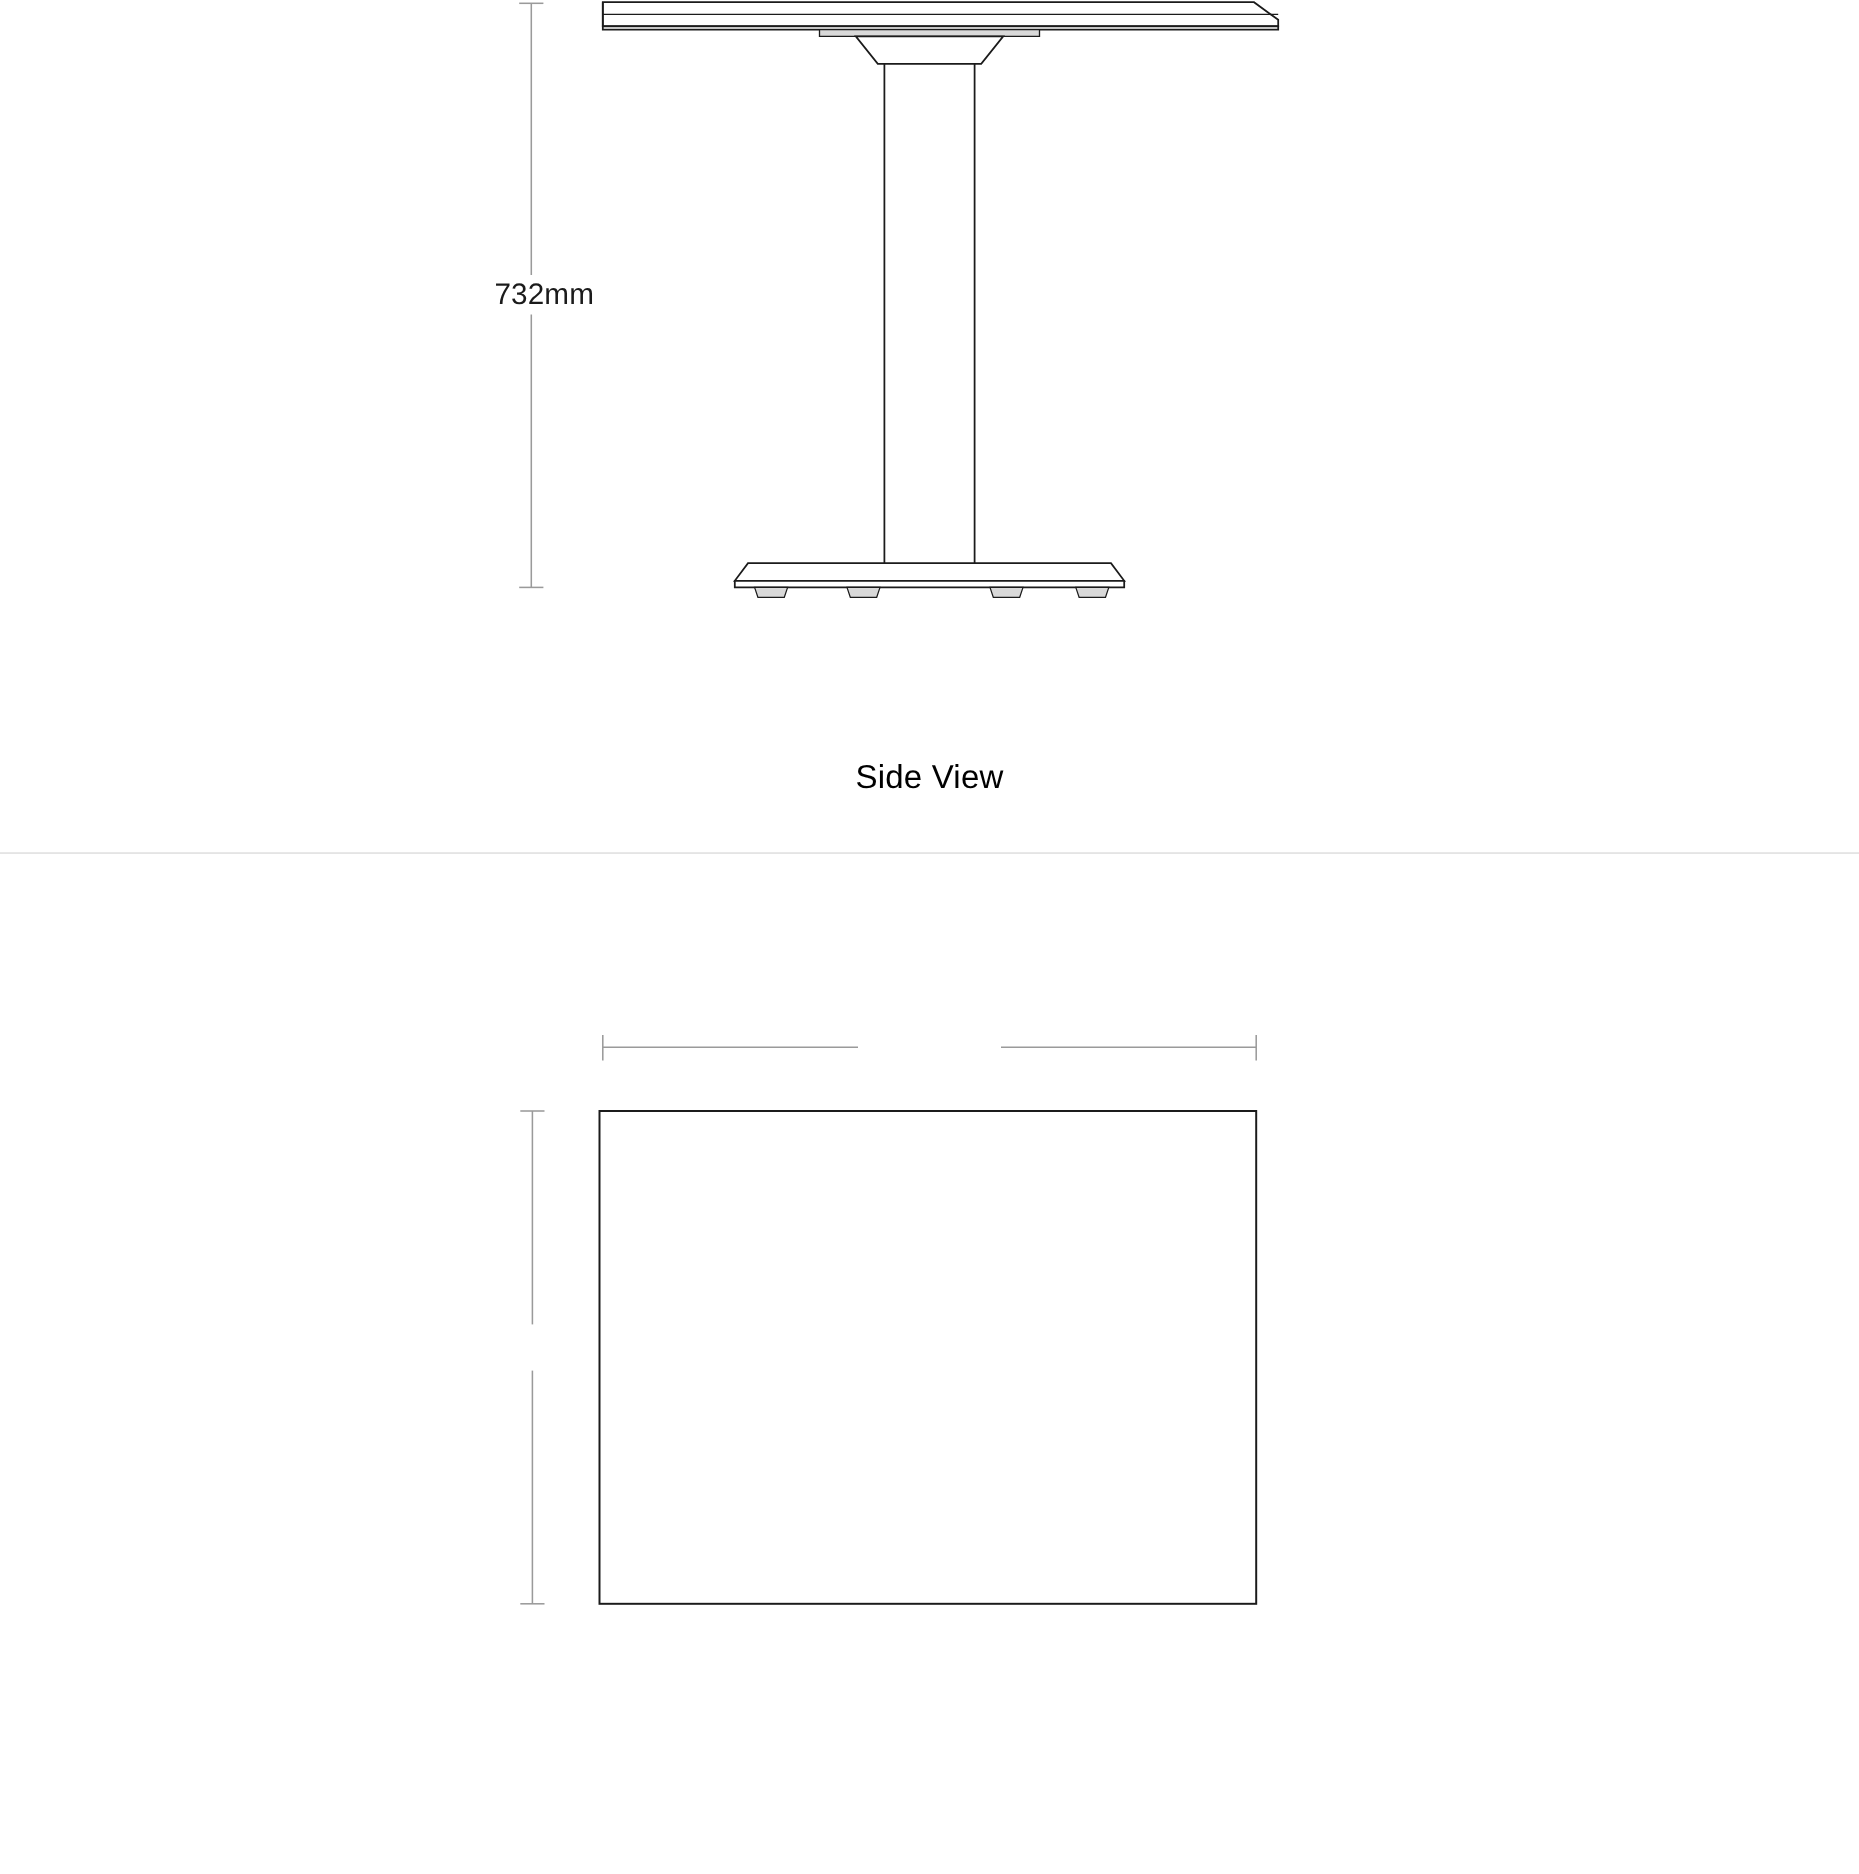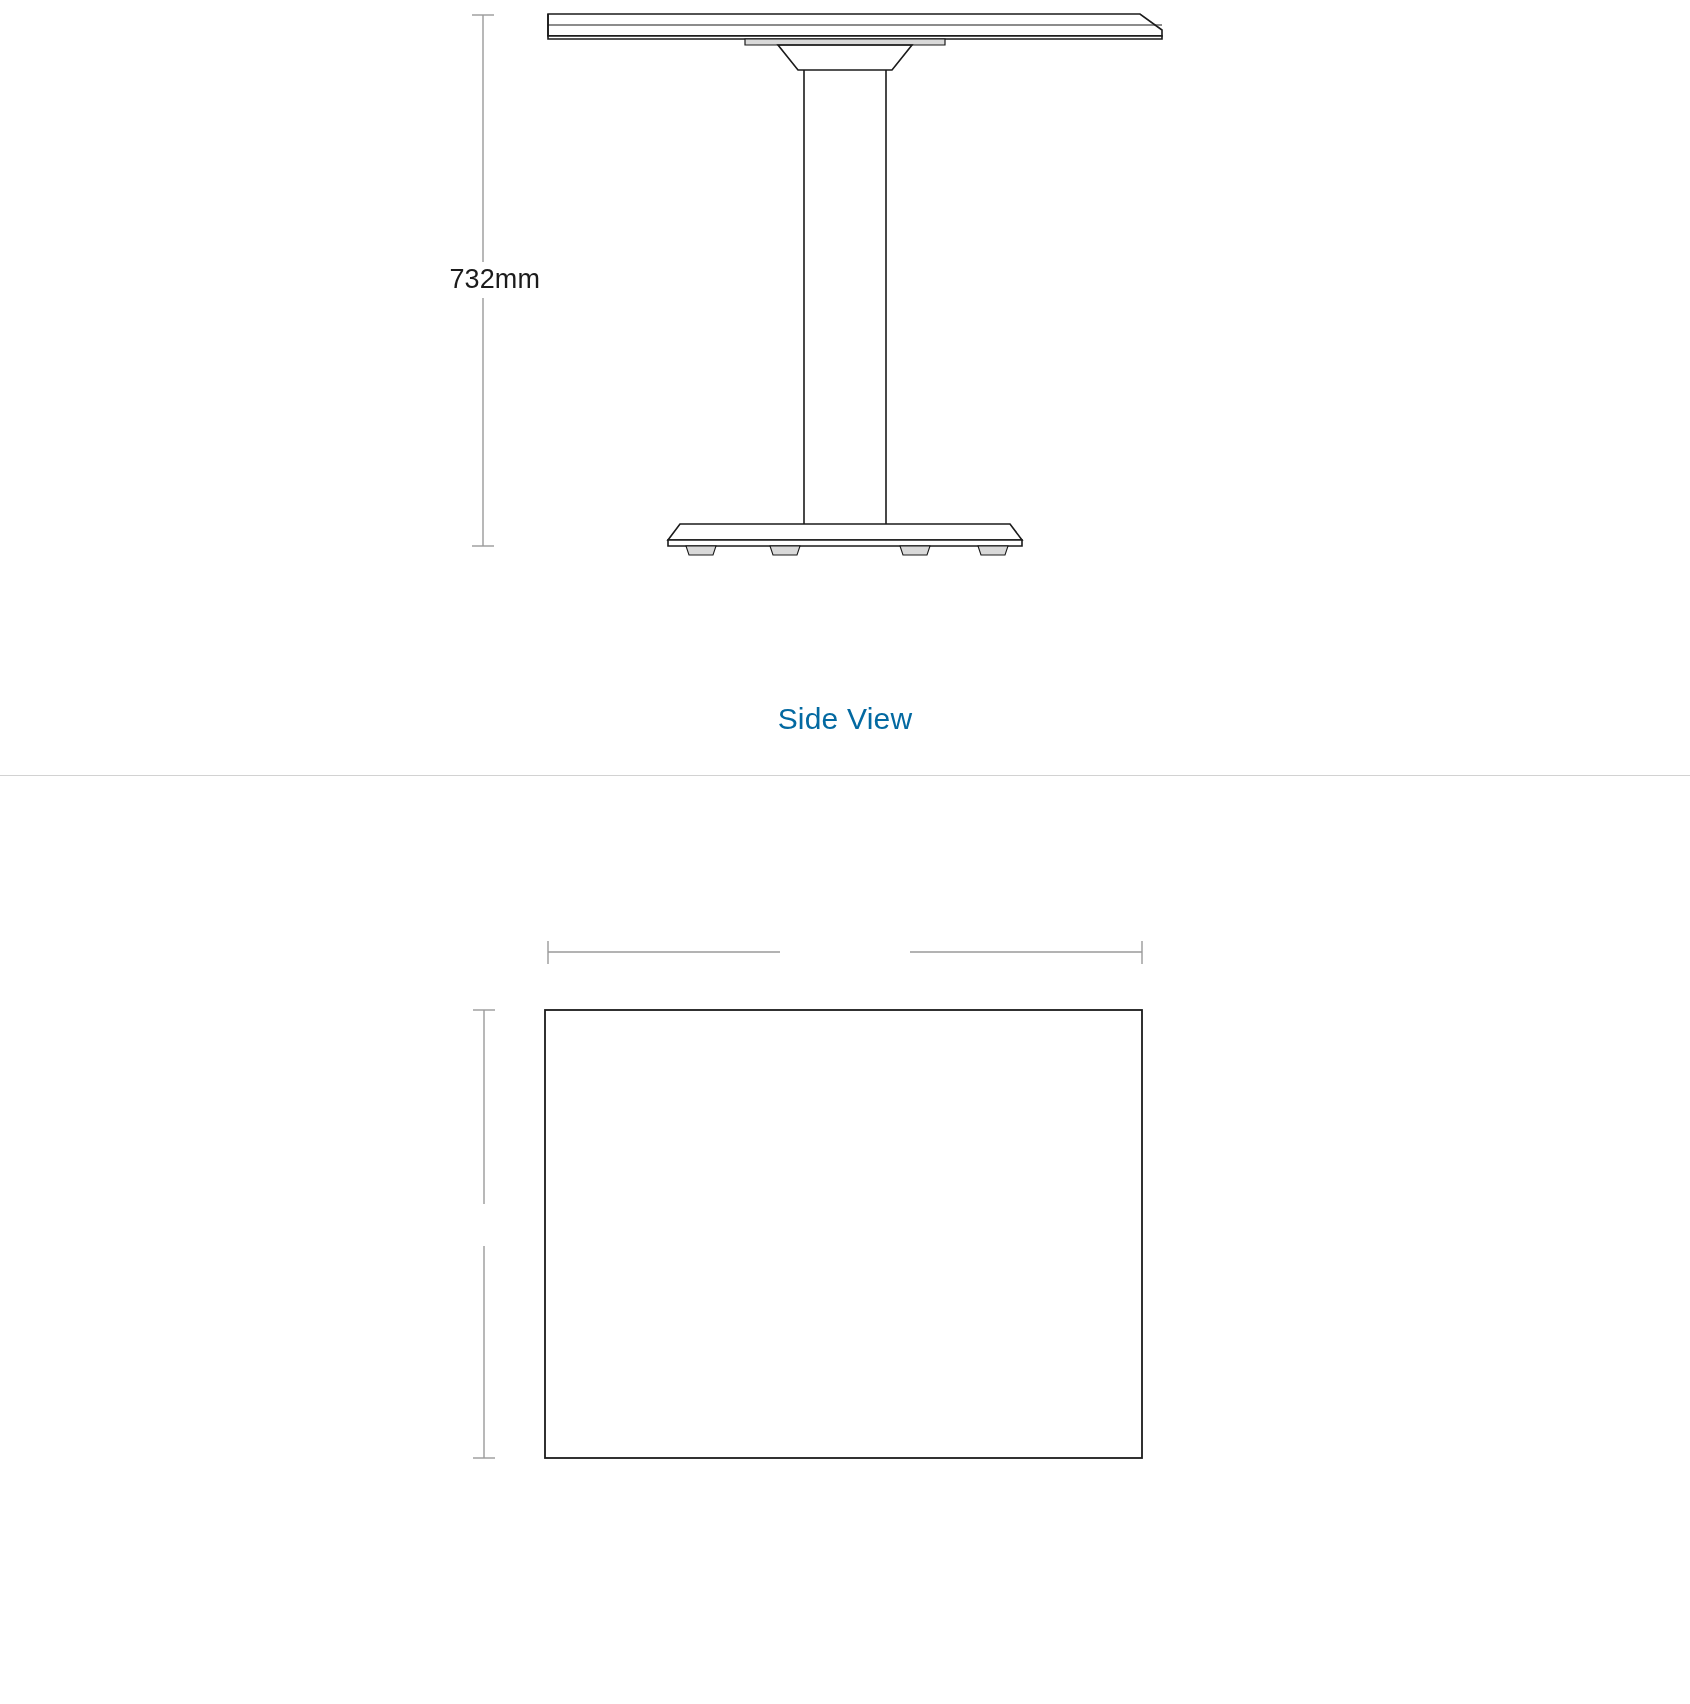--- a/index.html
+++ b/index.html
@@ -21,21 +21,21 @@
     width: 1690px;
     height: 1704px;
   }
 
   
   .panel {
     position: absolute;
     left: 0;
     width: 1690px;
   }
-  .panel-side { top: 12px; height: 775px; }
+  .panel-side { top: 0; height: 775px; }
   .panel-top  { top: 776px; height: 928px; }
 
   .divider {
     position: absolute;
     left: 0;
     top: 775px;
     width: 1690px;
     height: 1px;
     background: #d2d2d2;
   }
@@ -64,21 +64,21 @@
     text-align: right;
     width: 100px;
   }
 
   
   .caption {
     position: absolute;
     width: 1690px;
     text-align: center;
     font-size: 30px;
-    color: #0369a1;
+    color: #000000;
     letter-spacing: 0.2px;
   }
   #caption-side { top: 690px; }
 </style>
 </head>
 <body>
 
 <div class="page">
 
   <div class="panel panel-side">

